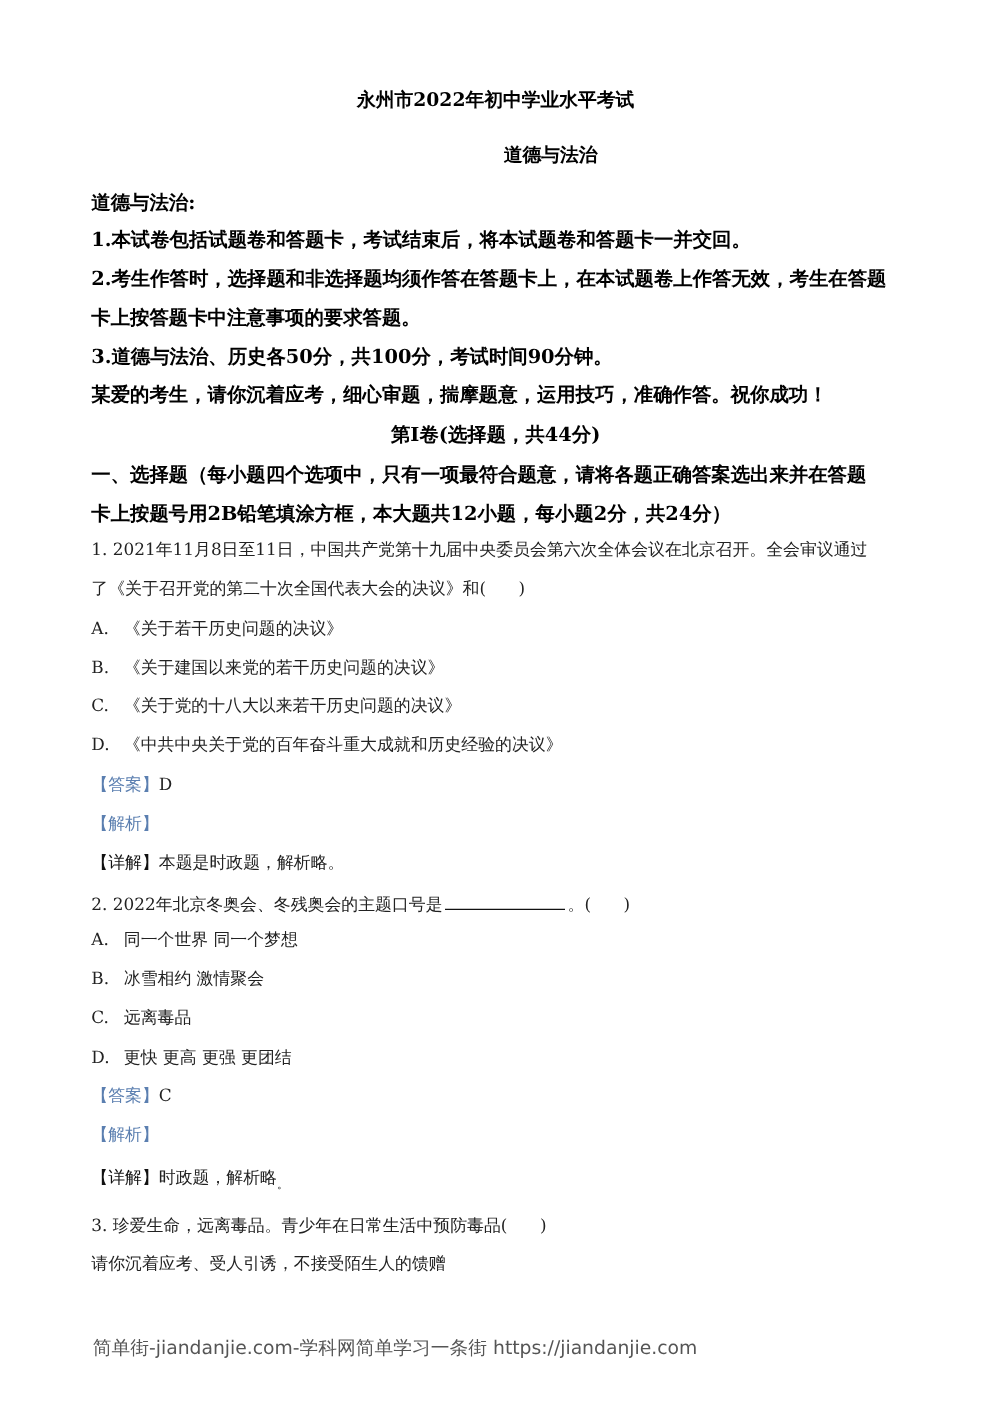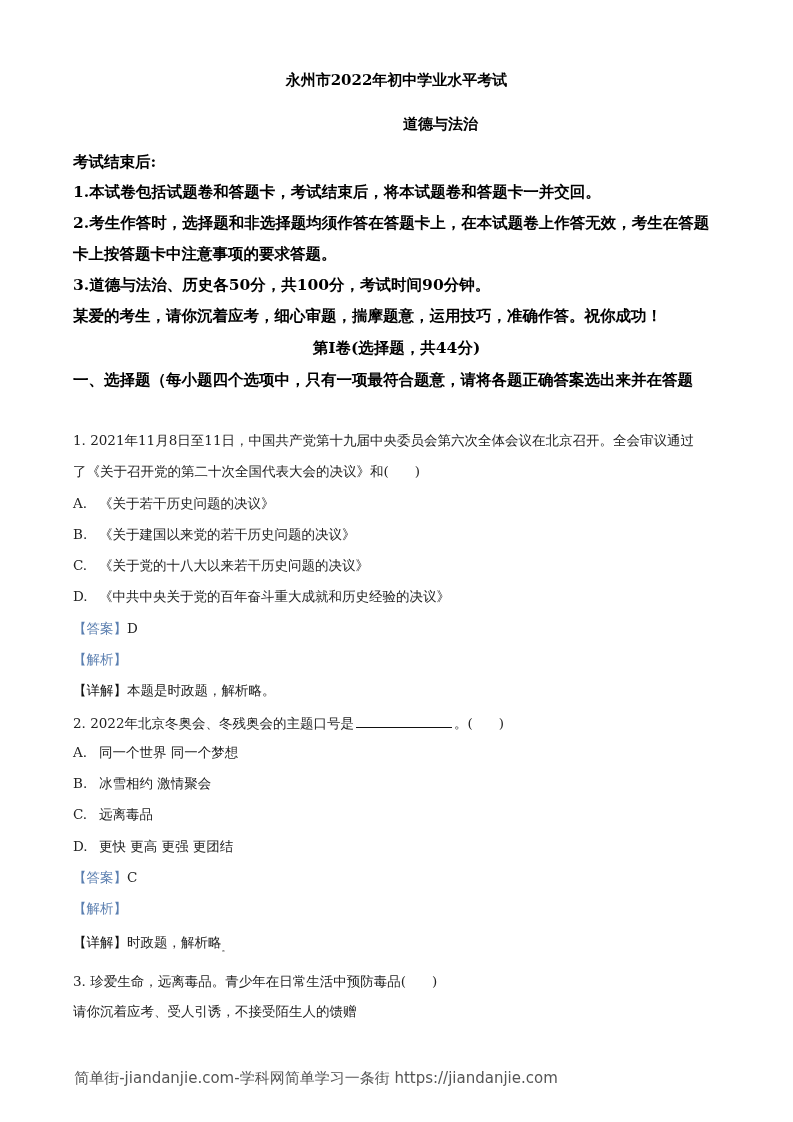--- a/index.html
+++ b/index.html
@@ -68,29 +68,30 @@
     }
   </style>
 </head>
 <body>
 
 <div class="page">
 
   <div class="line title" style="top:73px;">永州市2022年初中学业水平考试</div>
   <div class="line title" style="top:117px;margin-left:44px;">道德与法治</div>
 
-  <div class="line bold" style="top:154px;">考试结束后:</div>
+  <div class="line bold" style="top:154px;">道德与法治:</div>
   <div class="line bold" style="top:184px;">1.本试卷包括试题卷和答题卡，考试结束后，将本试题卷和答题卡一并交回。</div>
   <div class="line bold" style="top:215px;">2.考生作答时，选择题和非选择题均须作答在答题卡上，在本试题卷上作答无效，考生在答题</div>
   <div class="line bold" style="top:246px;">卡上按答题卡中注意事项的要求答题。</div>
   <div class="line bold" style="top:277px;">3.道德与法治、历史各50分，共100分，考试时间90分钟。</div>
   <div class="line bold" style="top:308px;">某爱的考生，请你沉着应考，细心审题，揣摩题意，运用技巧，准确作答。祝你成功！</div>
 
   <div class="line bold center" style="top:340px;">第Ⅰ卷(选择题，共44分)</div>
   <div class="line bold" style="top:372px;">一、选择题（每小题四个选项中，只有一项最符合题意，请将各题正确答案选出来并在答题</div>
+  <div class="line bold" style="top:403px;">卡上按题号用2B铅笔填涂方框，本大题共12小题，每小题2分，共24分）</div>
 
   <div class="line q" style="top:434px;">1. 2021年11月8日至11日，中国共产党第十九届中央委员会第六次全体会议在北京召开。全会审议通过</div>
   <div class="line q" style="top:465px;">
     <span>了《关于召开党的第二十次全国代表大会的决议》和(</span><span class="paren" style="width:26px;"></span><span>)</span>
   </div>
   <div class="line q" style="top:497px;">
     <span class="opt-label">A.</span><span>《关于若干历史问题的决议》</span>
   </div>
   <div class="line q" style="top:528px;">
     <span class="opt-label">B.</span><span>《关于建国以来党的若干历史问题的决议》</span>

